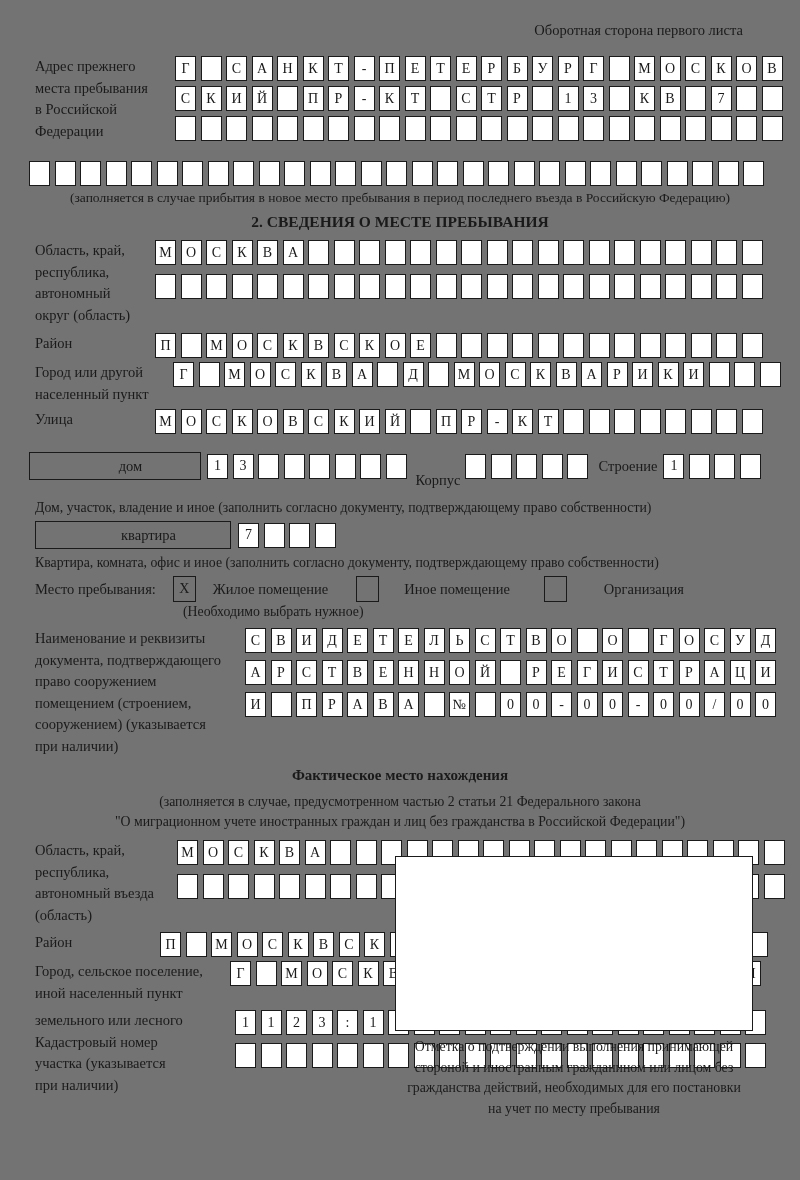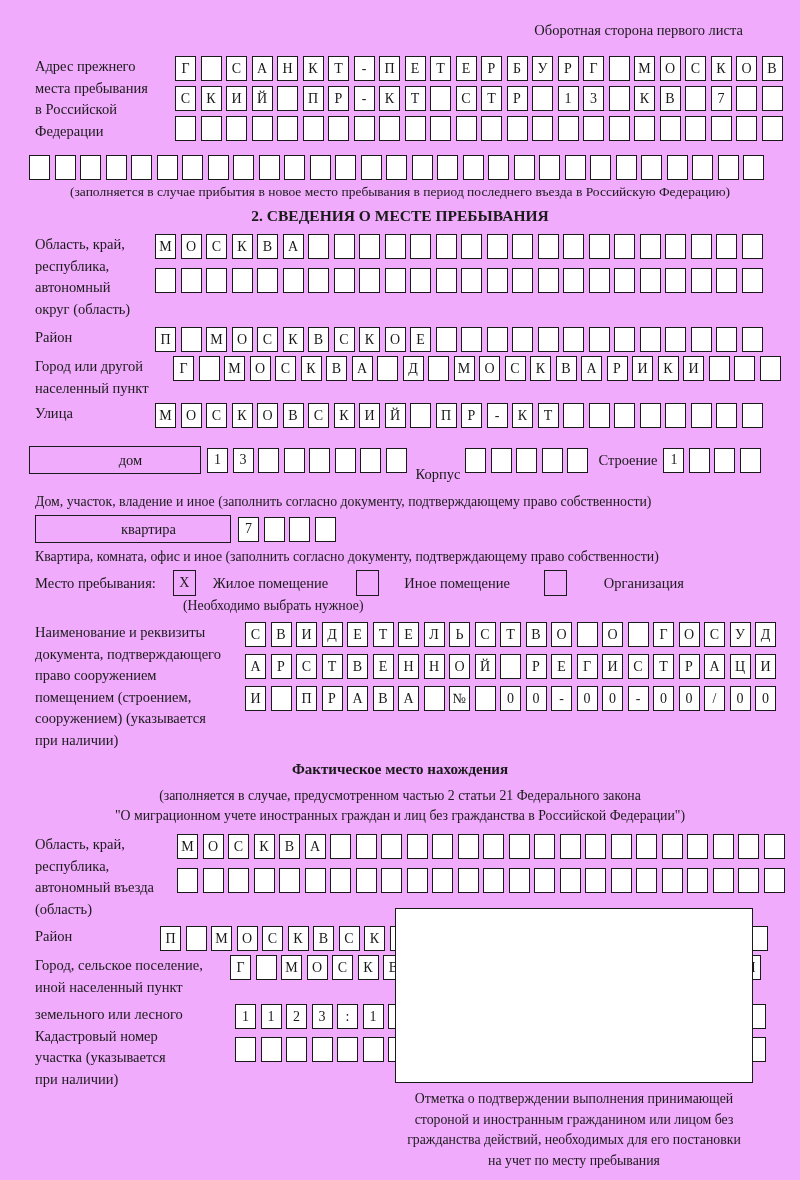--- a/index.html
+++ b/index.html
@@ -1,38 +1,38 @@
 <!DOCTYPE html>
 <html><head>
 <meta charset="utf-8">
 <style>
   * { margin:0; padding:0; box-sizing:border-box; }
   html,body { background:#fff; }
   .page {
     position:relative; width:800px; height:1180px; margin:0 auto;
-    background:#f0abfc; color:#1a1a1a;
+    background:#737373; color:#1a1a1a;
     font-family:"Liberation Serif", serif;
     font-size:14.5px; overflow:hidden;
   }
   .inner { padding:22px 35px 0 35px; }
   .header-note { text-align:right; padding-right:22px; font-size:14.5px; margin-bottom:17px; }
 
   .cells { display:flex; gap:4.5px; }
   .cell {
     width:21px; height:25px; border:1.6px solid #1a1a1a; background:#fff;
     display:flex; align-items:center; justify-content:center;
     font-size:14px; line-height:1; flex:0 0 auto;
   }
 
   .fieldrow { display:flex; align-items:flex-start; }
   .lblcol { flex:0 0 auto; line-height:21.5px; }
   .w120 { width:120px; } .w138 { width:138px; } .w142 { width:142px; }
   .w125 { width:125px; } .w195g { width:195px; } .w200 { width:200px; } .w210 { width:210px; }
 
-  .sec1 { display:flex; margin-bottom:9px; }
+  .sec1 { display:flex; margin-bottom:15px; }
   .sec1 .lblcol { width:140px; }
   .boxcol > .cells { margin-bottom:5px; }
 
   .fullrow { margin:0 0 4px -6px; }
 
   .note-center { text-align:center; font-size:13.5px; margin-bottom:7px; }
   .sec-title { text-align:center; font-weight:bold; font-size:15.5px; margin:6px 0 9px 0; }
 
   .labelbox {
     border:1.6px solid #1a1a1a; height:28px; display:flex;
@@ -50,21 +50,21 @@
     display:flex; align-items:center; justify-content:center; font-size:14px; flex:0 0 auto;
   }
   .stay-note { font-size:13.8px; margin:2px 0 8px 148px; }
 
   .docblock { display:flex; margin-bottom:4px; }
   .docblock .cells { margin-bottom:7px; }
 
   .fact-title { text-align:center; font-weight:bold; font-size:15px; margin:10px 0 8px 0; }
   .fact-note { text-align:center; font-size:13.8px; line-height:20px; margin-bottom:8px; }
 
-  .stampwrap { position:absolute; left:395px; top:908px; width:358px; }
+  .stampwrap { position:absolute; left:395px; top:856px; width:358px; }
   .stampbox { width:358px; height:175px; border:1.8px solid #1a1a1a; background:#fff; }
   .stamp-note { text-align:center; font-size:13.8px; line-height:20.5px; margin-top:6px; }
 </style>
 </head>
 <body>
 
 <div class="page">
   <div class="inner">
 
     <div class="header-note">Оборотная сторона первого листа</div>

